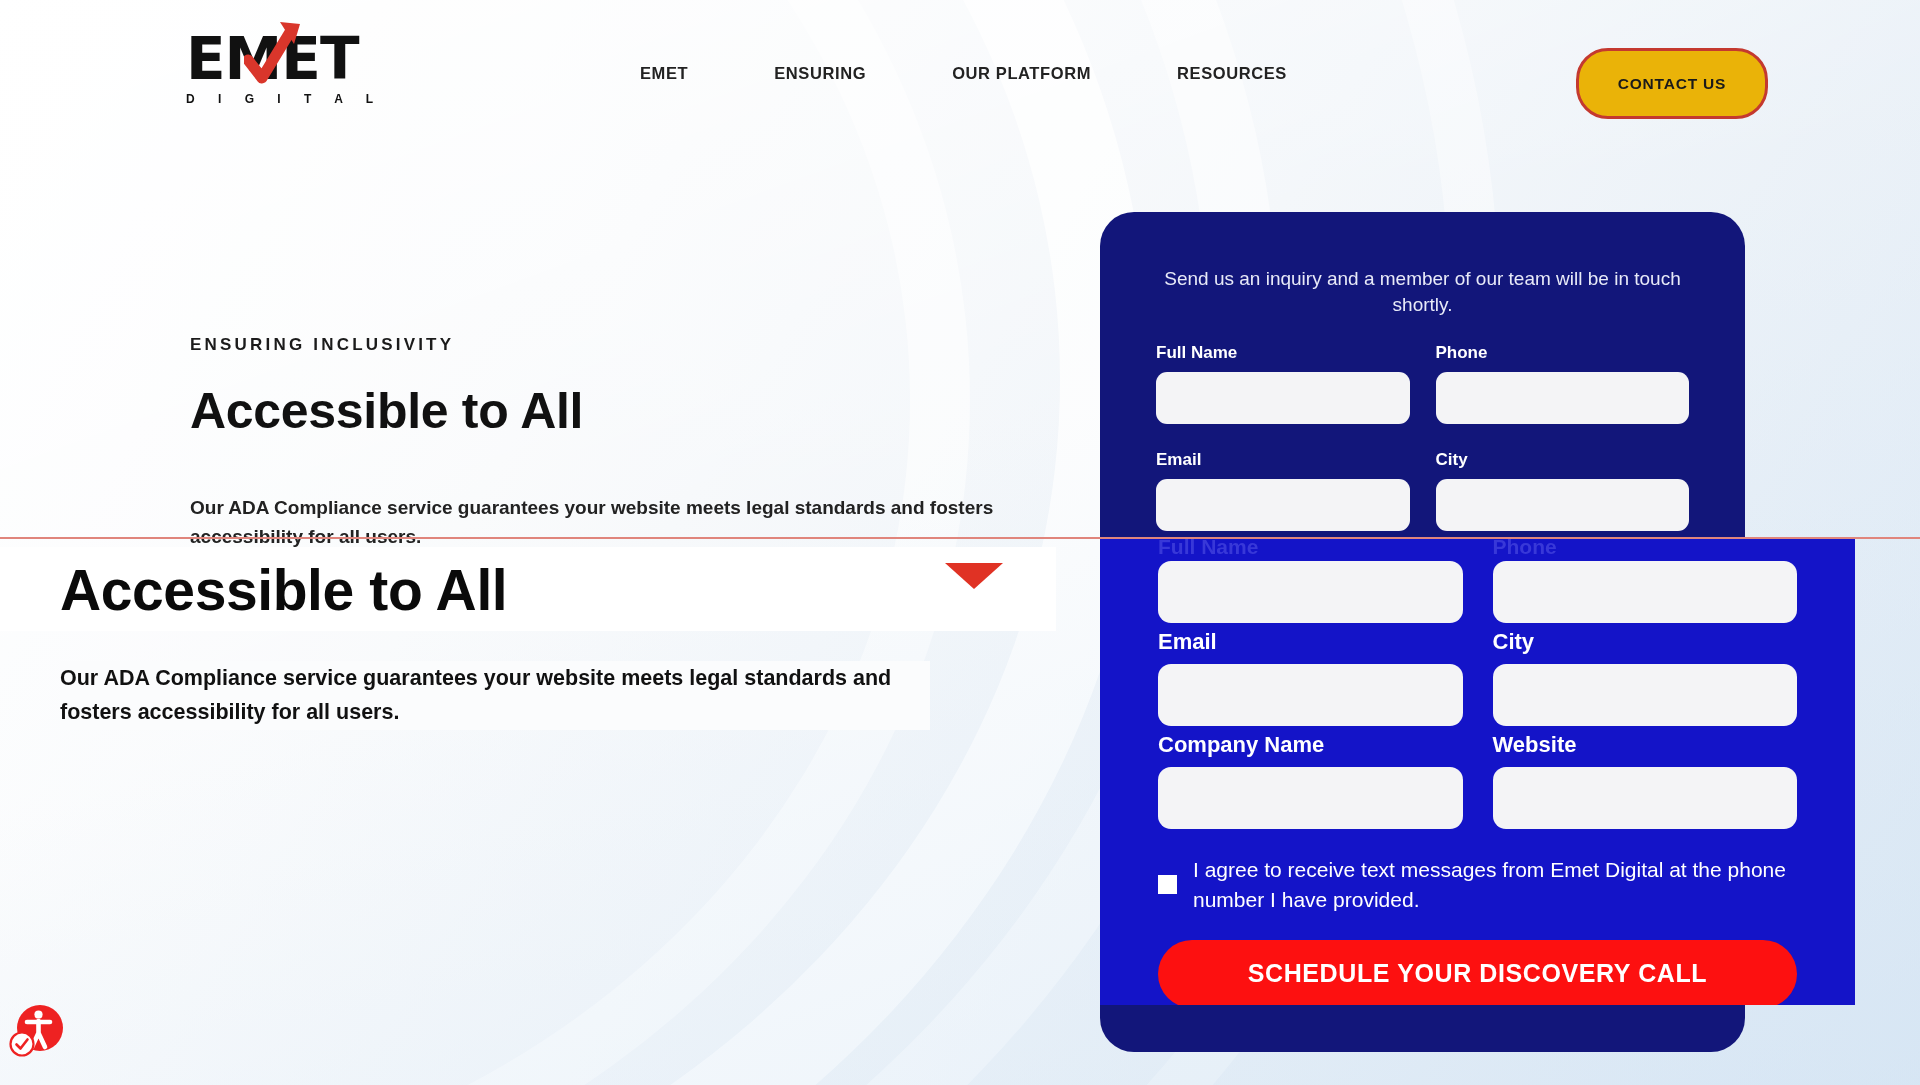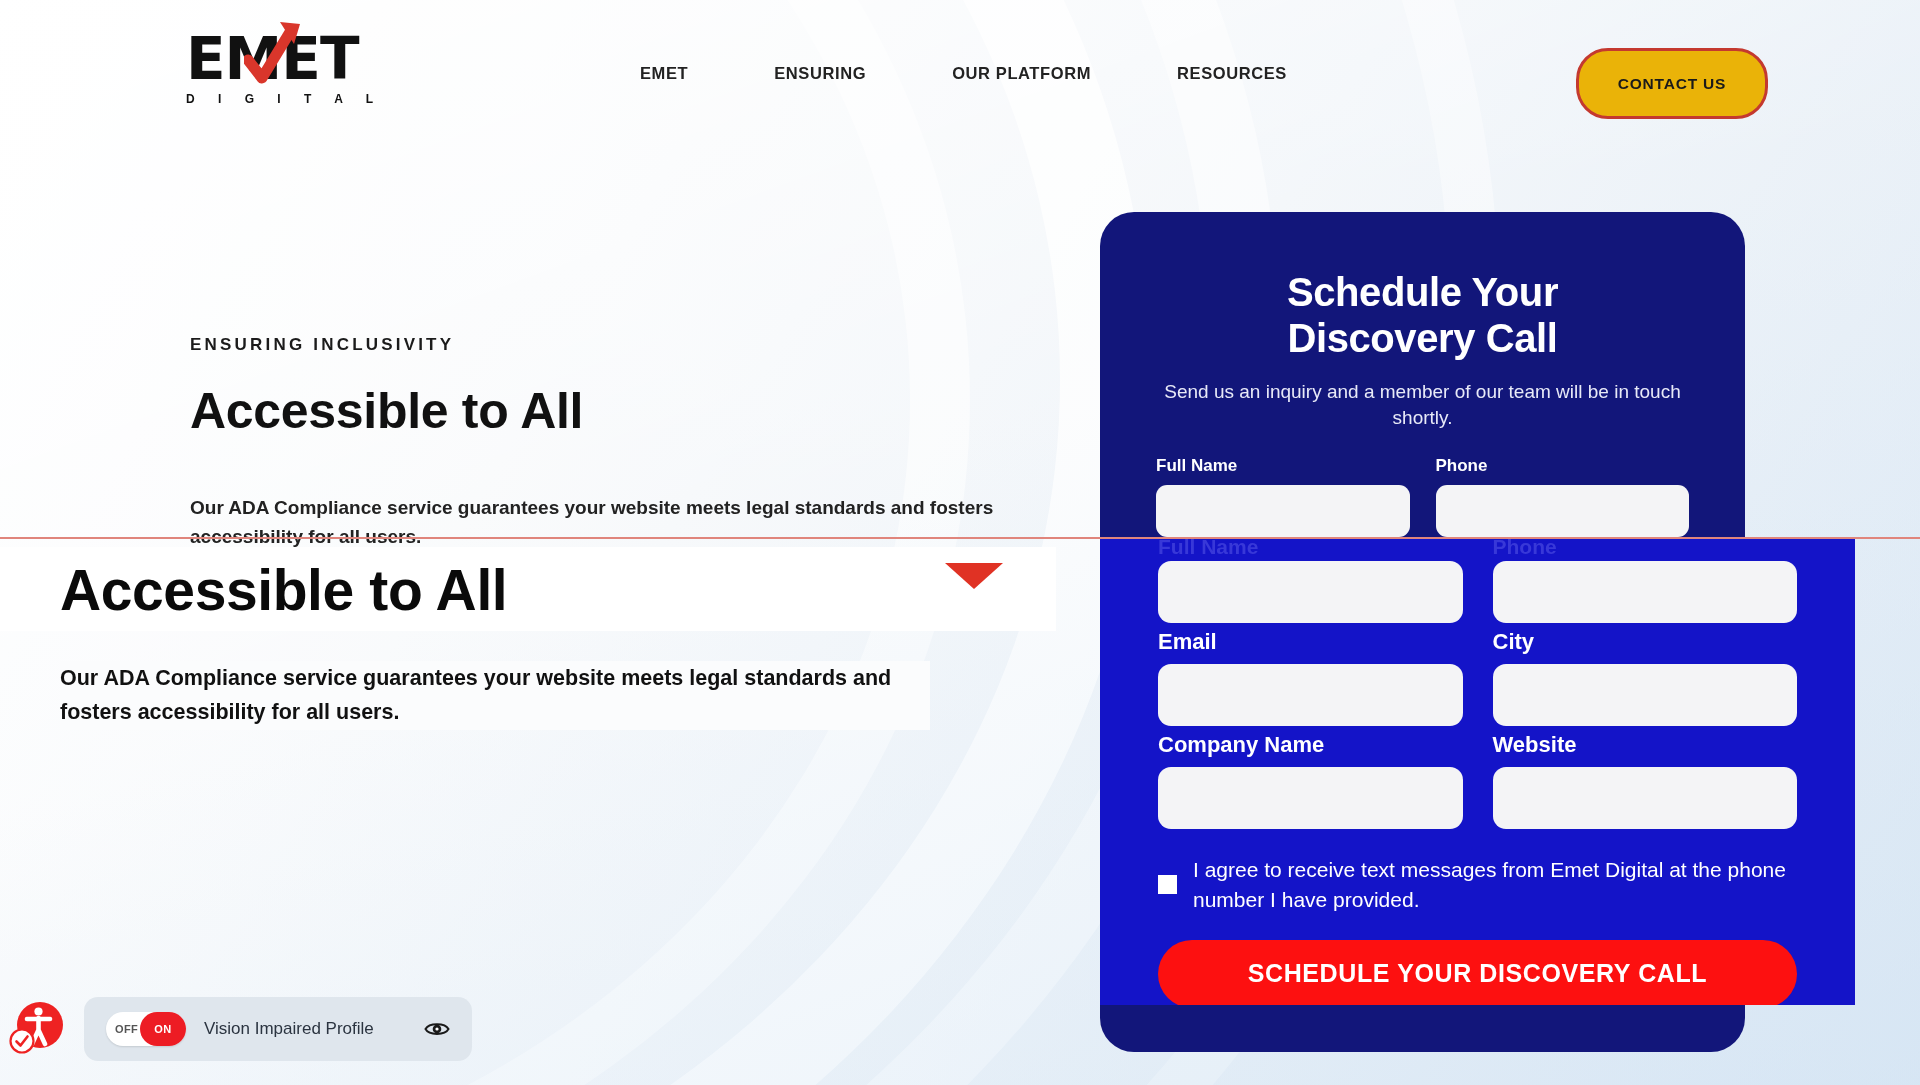--- a/index.html
+++ b/index.html
@@ -232,24 +232,20 @@
   <div id="contact-btn">CONTACT US</div>
 </div>
 
 <div id="hero">
   <div id="eyebrow">ENSURING INCLUSIVITY</div>
   <div id="headline-2">Accessible to All</div>
   <div id="hero-para">Our ADA Compliance service guarantees your website meets legal standards and fosters accessibility for all users.</div>
 </div>
 
 <div id="form-card">
-  <div id="form-title">
-    <div>Schedule Your</div>
-    <div>Discovery Call</div>
-  </div>
   <div id="form-sub">Send us an inquiry and a member of our team will be in touch shortly.</div>
 
   <div class="frow">
     <div class="fcol">
       <div class="flabel">Full Name</div>
       <input class="finput" type="text" placeholder="" style="">
     </div>
     <div class="fcol">
       <div class="flabel">Phone</div>
       <input class="finput" type="text" placeholder="" style="">
@@ -350,25 +346,13 @@
     <svg viewBox="0 0 58 58" width="58" height="58">
       <circle cx="32" cy="25" r="23" fill="#ee2222"></circle>
       <circle cx="30.5" cy="11.5" r="4.1" fill="#fff"></circle>
       <path d="M19 19 L42 19" stroke="#fff" stroke-width="4.6" stroke-linecap="round"></path>
       <path d="M30.5 18 L30.5 30 M30.5 30 L24 44 M30.5 30 L37 44" stroke="#fff" stroke-width="4.6" stroke-linecap="round" fill="none"></path>
       <circle cx="14" cy="41" r="11.5" fill="#fff" stroke="#ee2222" stroke-width="2.2"></circle>
       <path d="M8.5 41.5 L12.5 45.5 L19.5 36.5" fill="none" stroke="#ee2222" stroke-width="2.6" stroke-linecap="round" stroke-linejoin="round"></path>
     </svg>
   </div>
 
-  <div id="a11y-panel">
-    <div id="a11y-toggle">
-      <span id="toggle-off-label">OFF</span>
-      <span id="toggle-knob">ON</span>
-    </div>
-    <div id="a11y-profile-label">Vision Impaired Profile</div>
-    <svg id="a11y-eye" viewBox="0 0 26 26">
-      <path d="M1.5 13 C5 6.5, 21 6.5, 24.5 13 C21 19.5, 5 19.5, 1.5 13 Z" fill="none" stroke="#1a1a1a" stroke-width="2"></path>
-      <circle cx="13" cy="13" r="4.3" fill="#1a1a1a"></circle>
-      <circle cx="13" cy="13" r="1.6" fill="#fff"></circle>
-    </svg>
-  </div>
 </div>
 
 </body></html>

